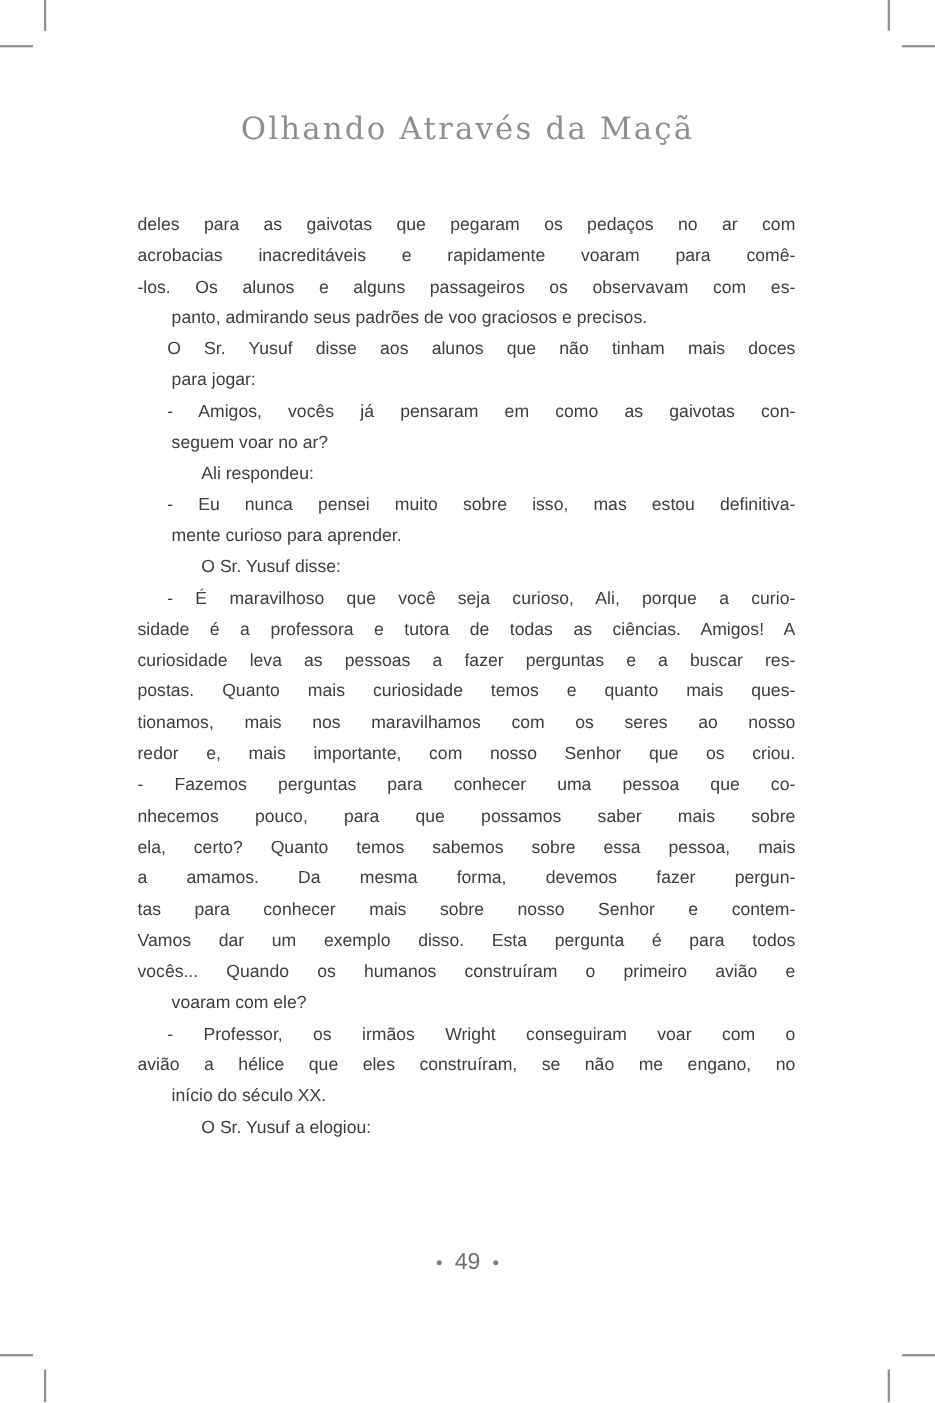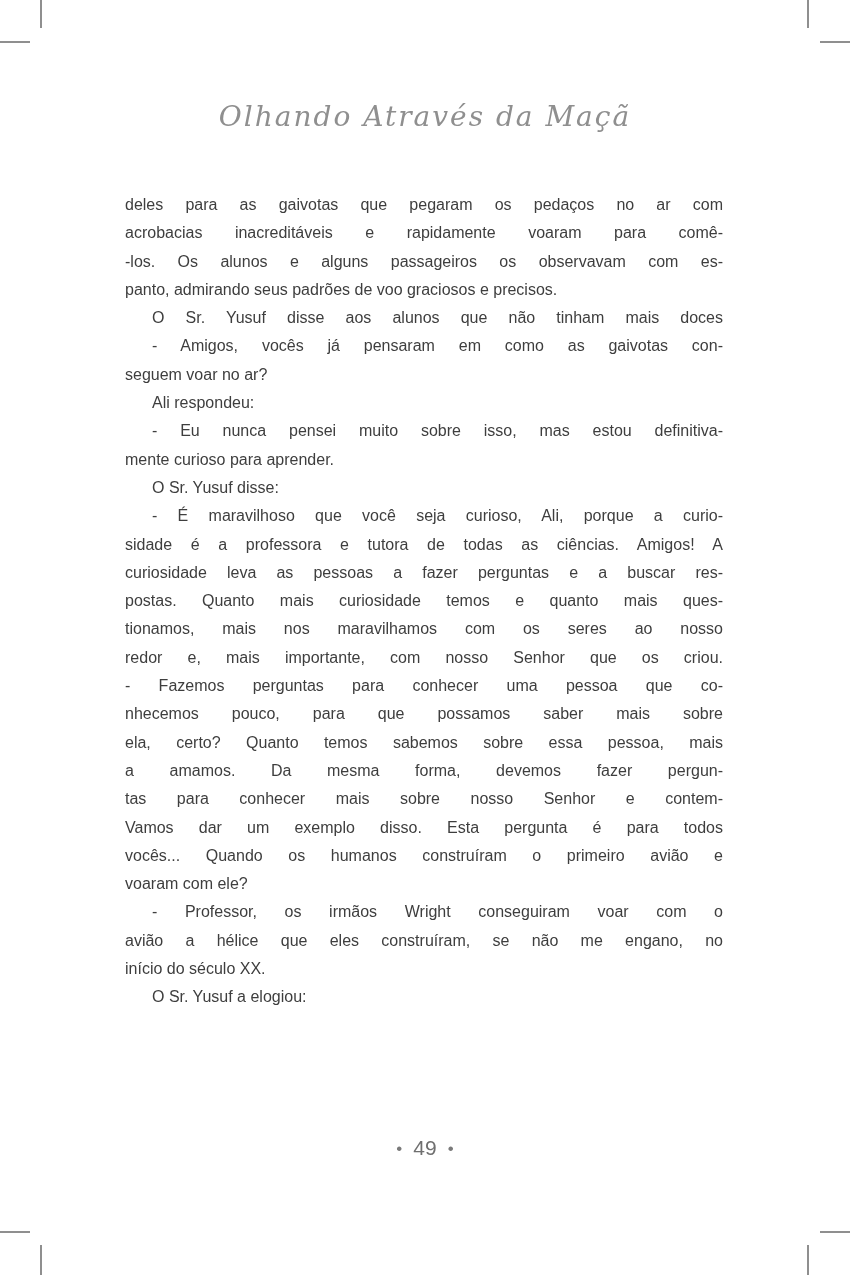--- a/index.html
+++ b/index.html
@@ -23,21 +23,20 @@
   .crop.v { width: 2px; height: 28px; }
   .crop.h { width: 30px; height: 2px; }
   
   .running-head {
     position: absolute;
     top: 100px;
     left: 0;
     width: 100%;
     text-align: center;
     font-family: "DejaVu Serif", serif;
-    font-style: italic;
     font-size: 28px;
     letter-spacing: 2px;
     color: #8f8f8f;
   }
   
   .text-block {
     position: absolute;
     left: 125px;
     top: 191px;
     width: 598px;
@@ -48,20 +47,21 @@
   .paragraph { margin: 0; }
   .line {
     text-align: justify;
     text-align-last: justify;
     -moz-text-align-last: justify;
     white-space: nowrap;
     overflow: visible;
   }
   .line.last {
     text-align-last: left;
+    margin-left: 31px;
     -moz-text-align-last: left;
   }
   .line.indent { text-indent: 27px; }
   
   .footer {
     position: absolute;
     top: 1136px;
     left: 0;
     width: 100%;
     display: flex;
@@ -95,20 +95,21 @@
 
   <div class="text-block" id="text-block">
       <div class="paragraph">
         <div class="line">deles para as gaivotas que pegaram os pedaços no ar com</div>
         <div class="line">acrobacias inacreditáveis e rapidamente voaram para comê-</div>
         <div class="line">-los. Os alunos e alguns passageiros os observavam com es-</div>
         <div class="line last">panto, admirando seus padrões de voo graciosos e precisos.</div>
       </div>
       <div class="paragraph">
         <div class="line indent">O Sr. Yusuf disse aos alunos que não tinham mais doces</div>
+        <div class="line last">para jogar:</div>
       </div>
       <div class="paragraph">
         <div class="line indent">- Amigos, vocês já pensaram em como as gaivotas con-</div>
         <div class="line last">seguem voar no ar?</div>
       </div>
       <div class="paragraph">
         <div class="line last indent">Ali respondeu:</div>
       </div>
       <div class="paragraph">
         <div class="line indent">- Eu nunca pensei muito sobre isso, mas estou definitiva-</div>

